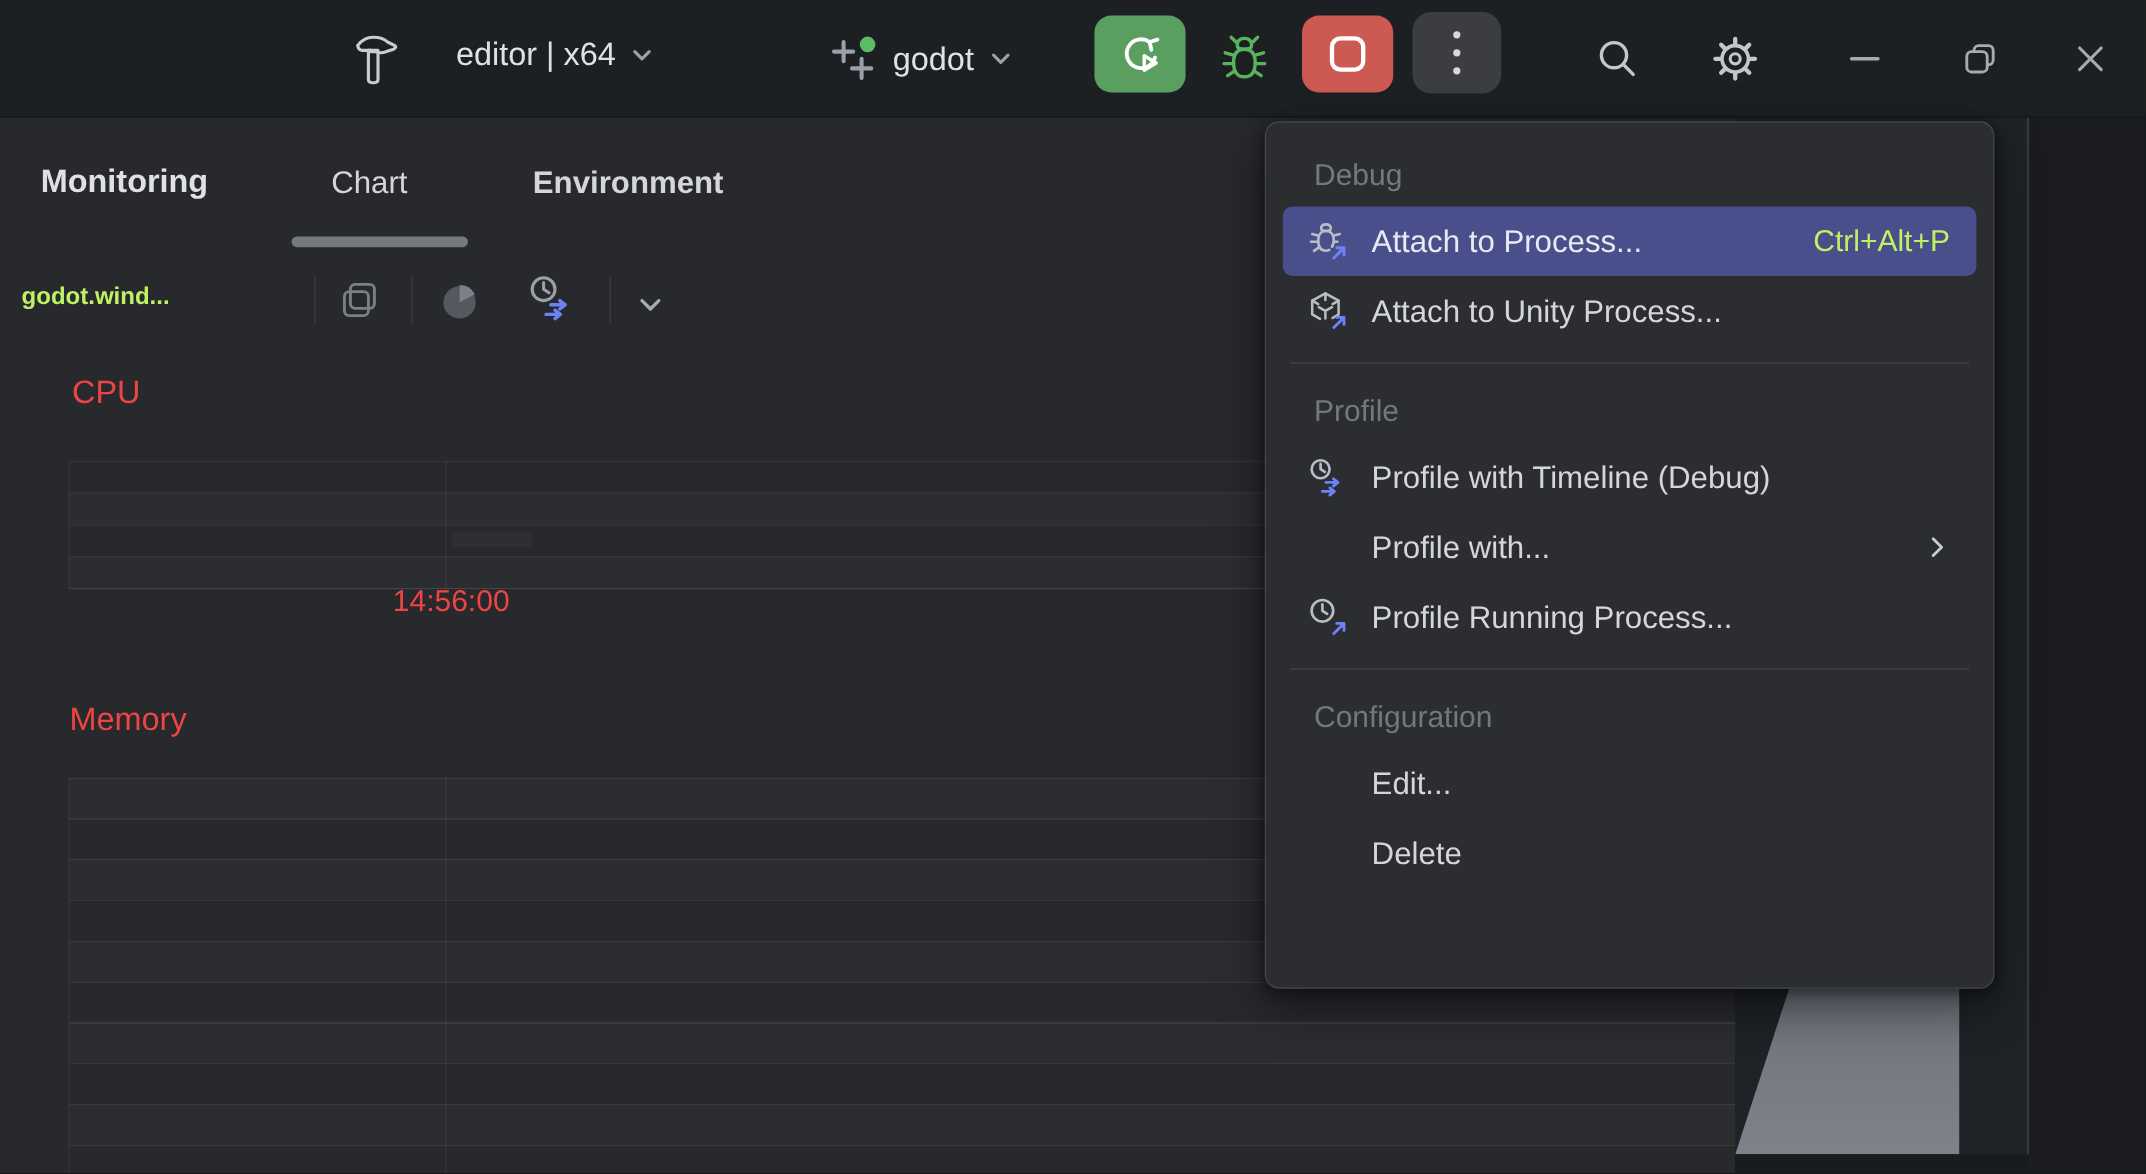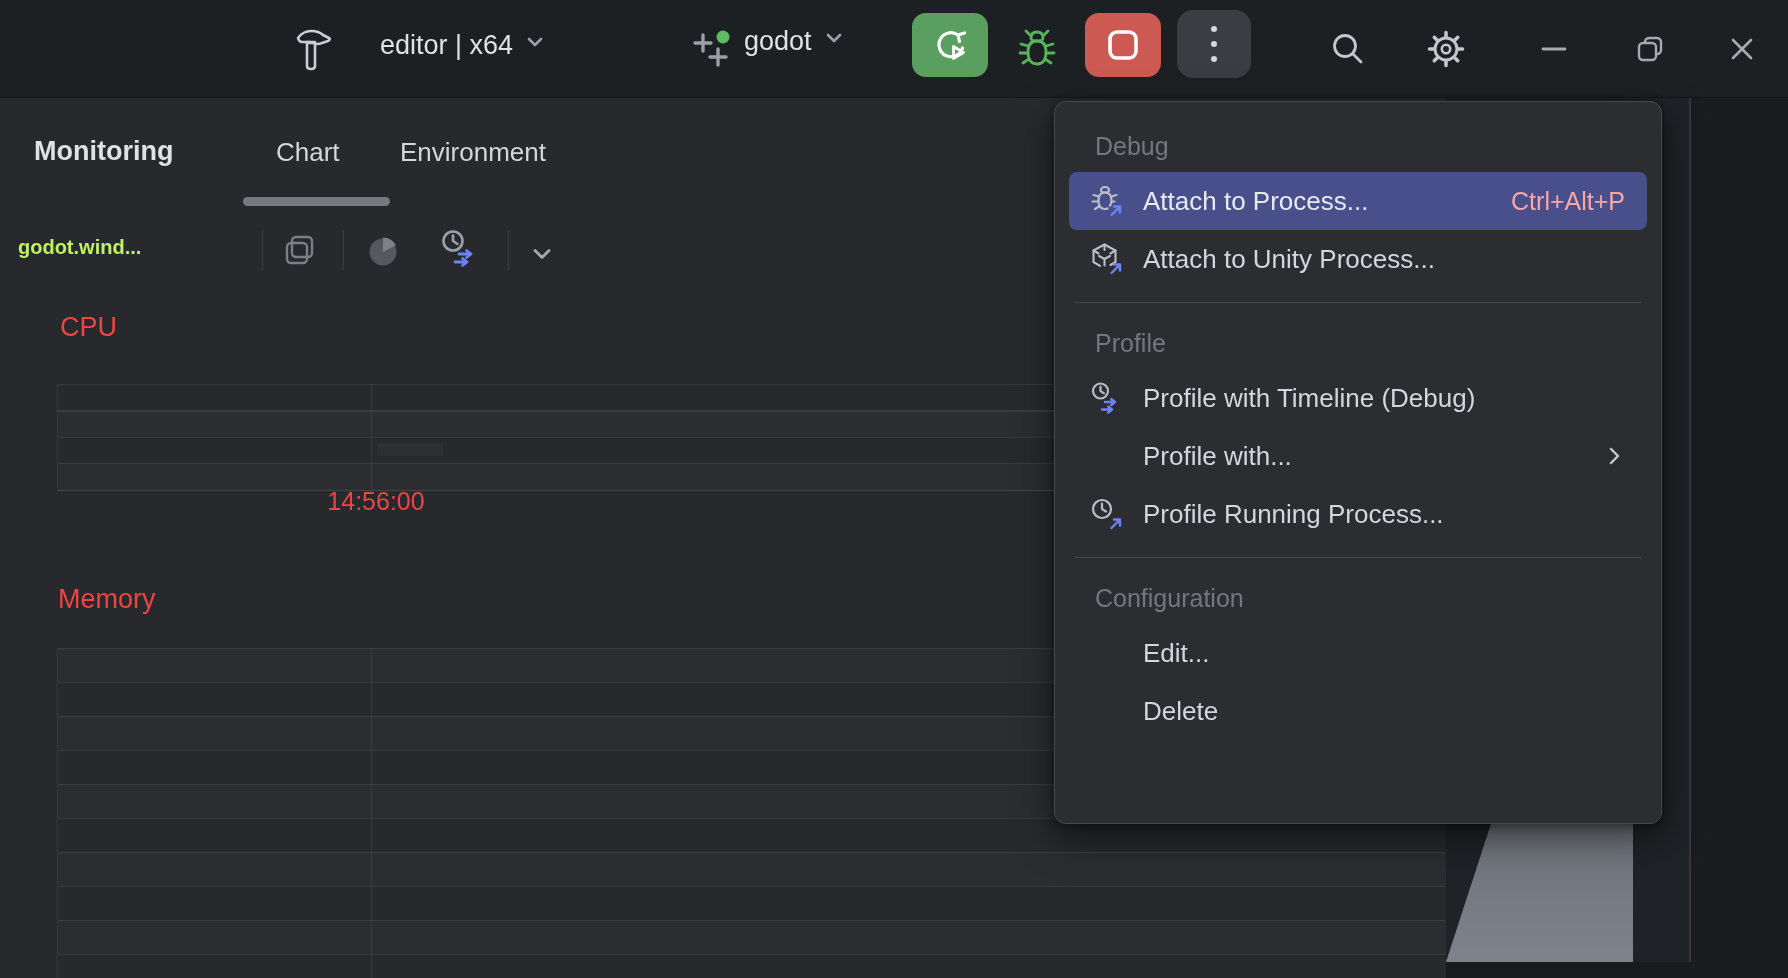--- a/index.html
+++ b/index.html
@@ -9,21 +9,21 @@
     background:#27292c; font-family:"Liberation Sans", sans-serif;
     -webkit-font-smoothing:antialiased;
   }
   svg{ display:block; }
 
   
   .titlebar{
     position:absolute; left:0; top:0; width:1788px; height:98px;
     background:#1d2023; border-bottom:1px solid #141619;
   }
-  .tb-abs{ position:absolute; display:flex; align-items:flex-start; gap:10px; }
+  .tb-abs{ position:absolute; display:flex; align-items:center; gap:10px; }
   .tb-label{ color:#dfe1e5; font-size:27px; }
   .tb-btn{ border-radius:14px; display:flex; align-items:center; justify-content:center; cursor:pointer; }
   .run-btn{ left:912px; top:13px; width:76px; height:64px; background:#5a9e60; }
   .stop-btn{ left:1085px; top:13px; width:76px; height:64px; background:#cd5a52; }
   .debug-bug{ left:1012px; top:24px; width:50px; height:50px; }
   .kebab-btn{ left:1177px; top:10px; width:74px; height:68px; background:#3b3d42; border-radius:16px; }
   .icon-btn{ width:46px; height:46px; border-radius:10px; }
 
   
   .tool-title{ position:absolute; left:34px; top:136px; color:#dfe1e5; font-size:27px; font-weight:bold; }
@@ -78,21 +78,21 @@
     padding:18px 14px; z-index:10;
   }
   .menu-header{ height:52px; line-height:52px; padding-left:26px; color:#74777e; font-size:25px; }
   .menu-item{
     height:58px; border-radius:8px; display:flex; align-items:center;
     padding:0 22px 0 20px; font-size:26px; color:#d4d6db; cursor:pointer; position:relative;
   }
   .menu-item.selected{ background:#484f8b; color:#e8eaf2; }
   .mi-icon{ width:34px; height:34px; margin-right:20px; flex:none; }
   .menu-item.no-icon{ padding-left:74px; }
-  .mi-shortcut{ margin-left:auto; color:#fca5a5; font-size:25px; }
+  .mi-shortcut{ margin-left:auto; color:#bef264; font-size:25px; }
   .mi-sub{ margin-left:auto; }
   .menu-sep{ height:1px; background:#46484e; margin:14px 6px; }
 </style>
 </head>
 <body>
 
 <div class="stage">
 
   <header class="titlebar">
 
@@ -209,21 +209,21 @@
       <span>
         <svg width="28" height="28" viewBox="0 0 28 28" stroke="#a7aab1" stroke-width="2.6" stroke-linecap="round">
             <path d="M5 5 L23 23 M23 5 L5 23"></path>
           </svg>
       </span>
     </div>
   </header>
 
   <div class="tool-title">Monitoring</div>
   <div class="tab" style="left:276px;">Chart</div>
-  <div class="tab" style="left:400px;">Environment</div>
+  <div class="tab" style="left:444px;font-weight:bold;">Environment</div>
   <div class="tab-underline"></div>
 
   <div class="proc-name">godot.wind...</div>
   <div class="vsep" style="left:262px;"></div>
   <span class="tool-ico" style="left:281px; top:232px;">
     <svg width="38" height="38" viewBox="0 0 38 38" fill="none" stroke="#7c7f85" stroke-width="2.4" stroke-linejoin="round">
       <rect x="11" y="5" width="20" height="20" rx="4"></rect>
       <rect x="6" y="11" width="20" height="20" rx="4"></rect>
     </svg>
   </span>

